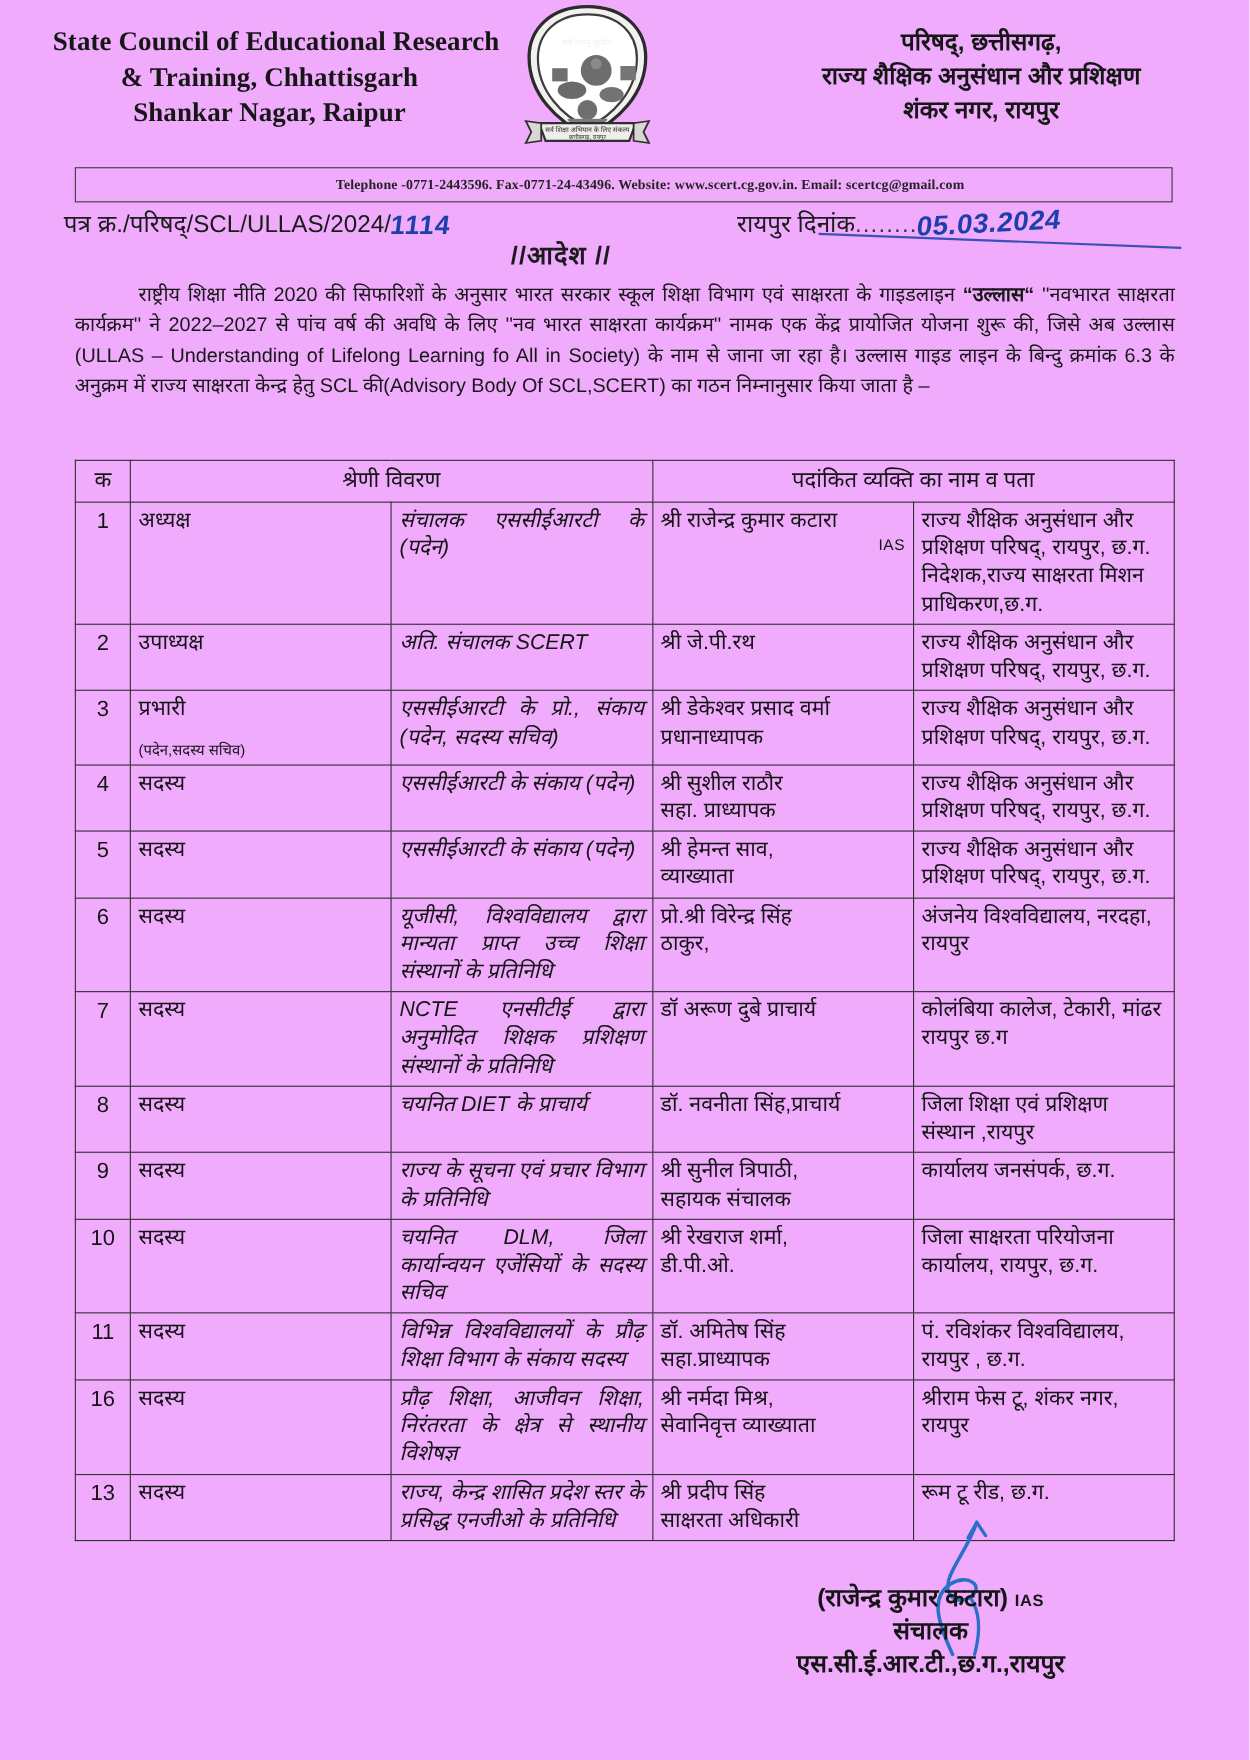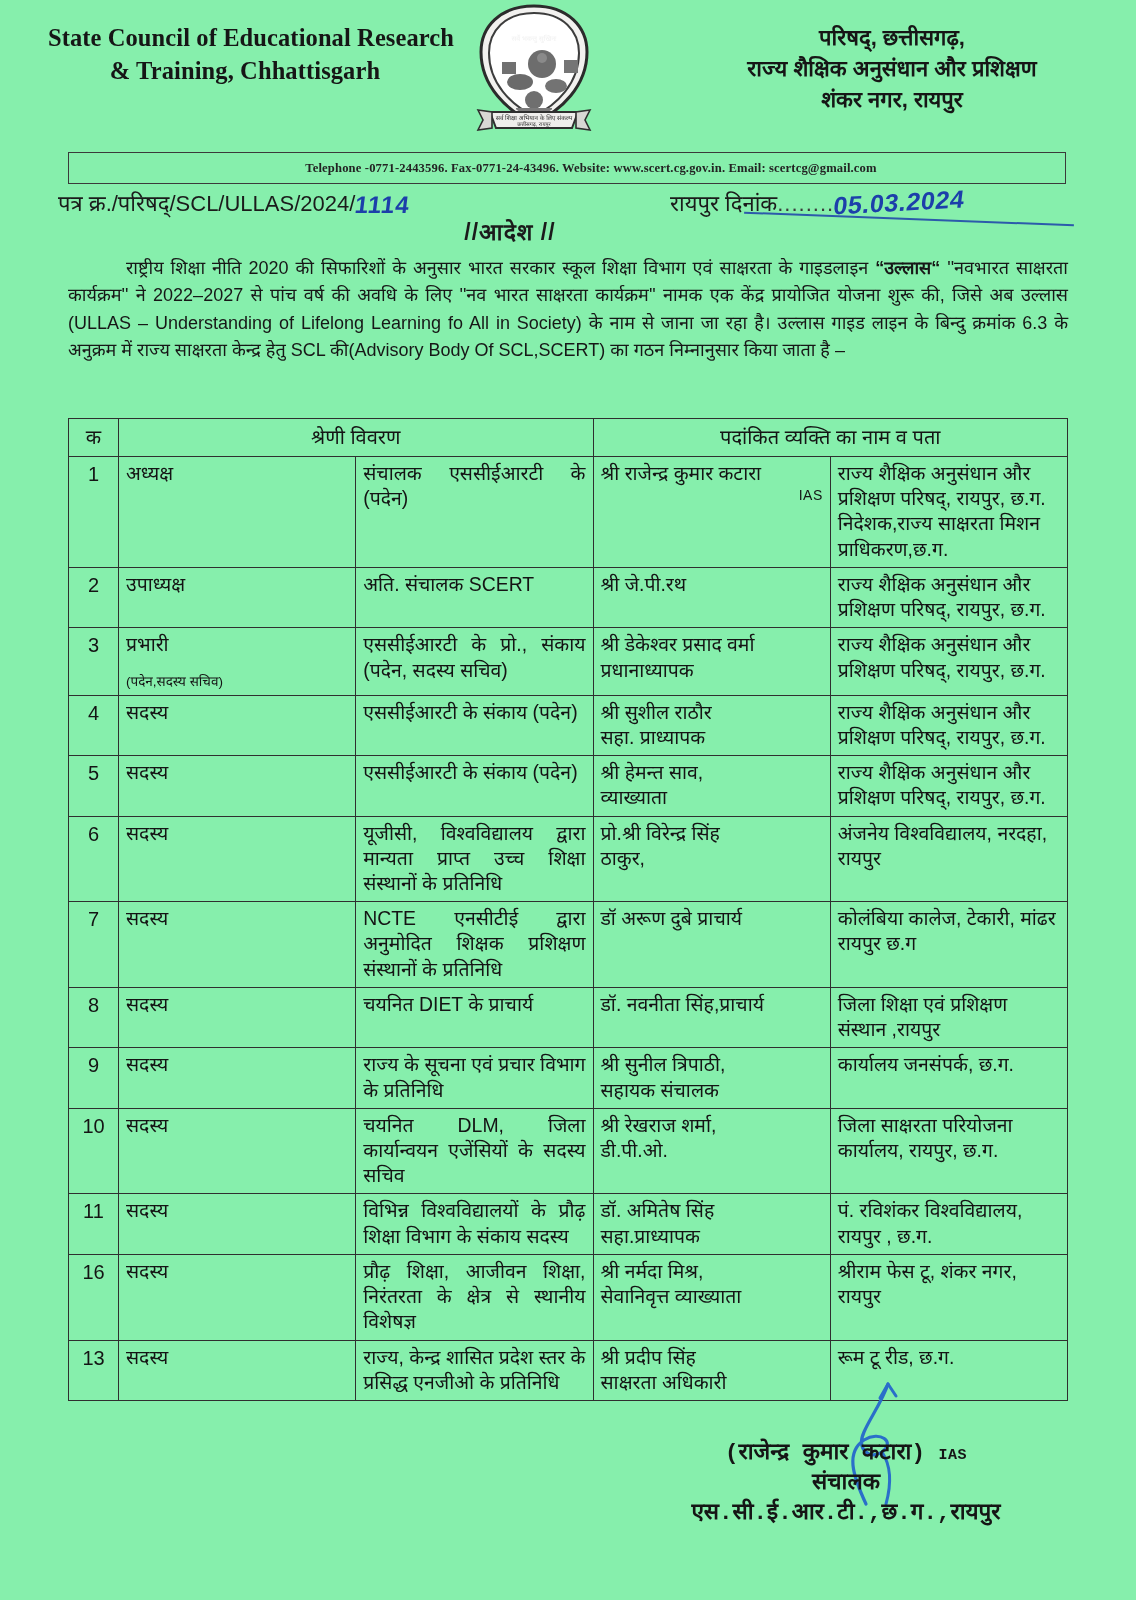--- a/index.html
+++ b/index.html
@@ -2,21 +2,21 @@
 <html lang="hi"><head>
 <meta charset="utf-8">
 <title>SCERT Chhattisgarh Order</title>
 <style>
   html,body{margin:0;padding:0;background:#ffffff;}
   body{
     width:1136px;height:1600px;position:relative;overflow:hidden;
     font-family:"Liberation Sans","DejaVu Sans",sans-serif;
     color:#1b1b1b;
   }
-  .page{position:absolute;inset:0;background:#86efac;}
+  .page{position:absolute;inset:0;background:#f0abfc;}
 
   
   .header{
     position:absolute;left:0;top:22px;width:1136px;height:138px;
     display:flex;align-items:flex-start;justify-content:space-between;
   }
   .hdr-left{
     width:430px;margin-left:30px;text-align:center;
     font-family:"Liberation Serif","DejaVu Serif",serif;
     font-size:24.5px;line-height:1.33;font-weight:600;color:#161616;
@@ -105,50 +105,51 @@
     border:1.3px solid #2f2f2f;
     vertical-align:top;
     padding:4px 7px 5px 7px;
     font-size:19.4px;line-height:1.3;font-weight:400;color:#141414;
   }
   .tbl th{
     text-align:center;font-weight:500;font-size:20px;padding:5px 6px 6px;
   }
   .c-sno{width:37px;text-align:center;}
   .c-cat{width:93px;}
-  .c-desc{width:252px;}
+  .c-desc{width:252px;font-style:italic;}
   .c-name{width:215px;}
   .c-addr{width:403px;}
   td.c-sno{text-align:center;font-size:20px;}
   .sub{font-size:13.5px;line-height:1.2;display:block;margin-top:16px;}
   .ias-sup{display:block;text-align:right;font-size:14px;letter-spacing:.5px;}
   .just{text-align:justify;text-justify:inter-word;}
 
   
   .sign-block{
     position:absolute;left:636px;top:1438px;width:420px;text-align:center;
     font-family:"Liberation Sans","DejaVu Sans",sans-serif;
     font-size:22.5px;line-height:1.34;font-weight:600;color:#151515;
   }
-  .sign-block .ln{display:block;white-space:nowrap;font-family:Liberation Mono, monospace;}
+  .sign-block .ln{display:block;white-space:nowrap;}
   .sign-ias{font-size:15px;font-weight:700;letter-spacing:.5px;}
   .signature{
     position:absolute;left:830px;top:1378px;width:110px;height:130px;
     pointer-events:none;
   }
 </style>
 </head>
 <body>
 
 <div class="page">
 
   <div class="header">
     <div class="hdr-left">
       <span class="ln">State Council of Educational Research</span>
       <span class="ln">&amp; Training, Chhattisgarh</span>
+      <span class="ln">Shankar Nagar, Raipur</span>
     </div>
     <div class="hdr-right">
       <span class="ln">परिषद्, छत्तीसगढ़,</span>
       <span class="ln">राज्य शैक्षिक अनुसंधान और प्रशिक्षण</span>
       <span class="ln">शंकर नगर, रायपुर</span>
     </div>
   </div>
 
   <div class="emblem">
     <svg width="124" height="136" viewBox="0 0 124 136">

